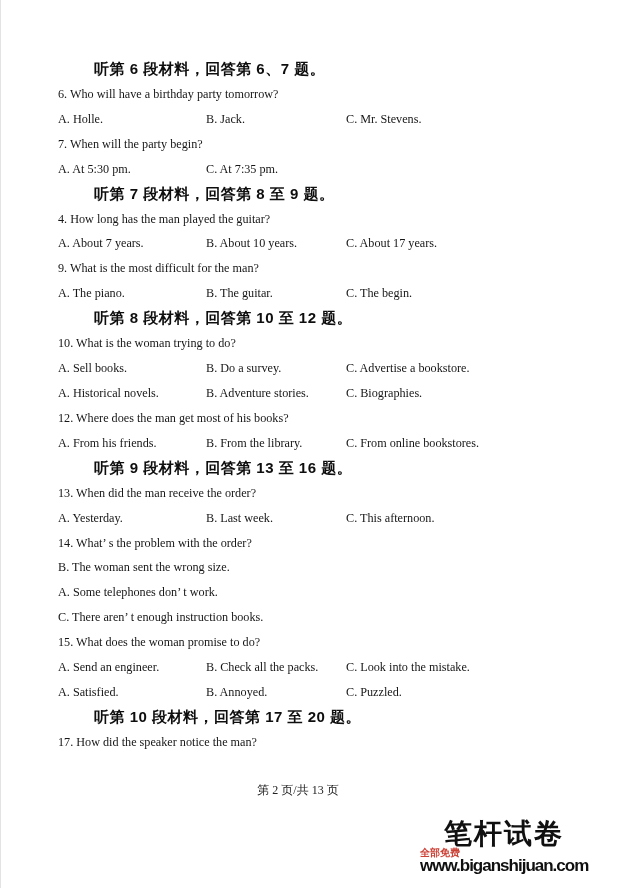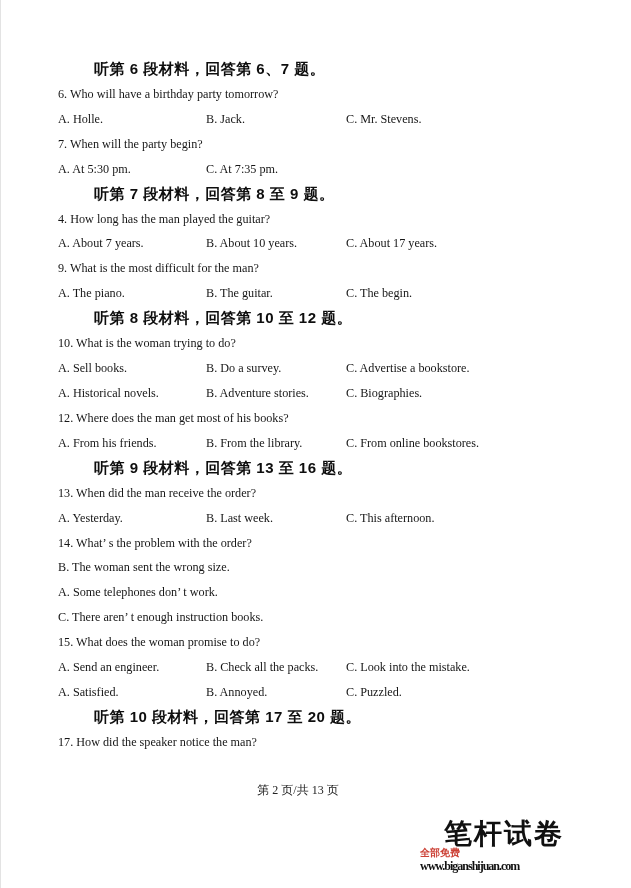--- a/index.html
+++ b/index.html
@@ -62,23 +62,23 @@
   .tagline {
     display:block;
     font-family:"Liberation Sans", sans-serif;
     font-weight:700;
     font-size:10px;
     line-height:8px;
     margin-top:-1px;
     color:#cc4136;
   }
   .url {
-    font-family:Liberation Serif, serif;
+    font-family:Liberation Sans, sans-serif;
     font-weight:700;
-    font-size:12px;
+    font-size:17px;
     line-height:18px;
     letter-spacing:-1px;
     color:#101010;
     white-space:nowrap;
   }
 </style>
 </head>
 <body>
 
 <div class="content">

